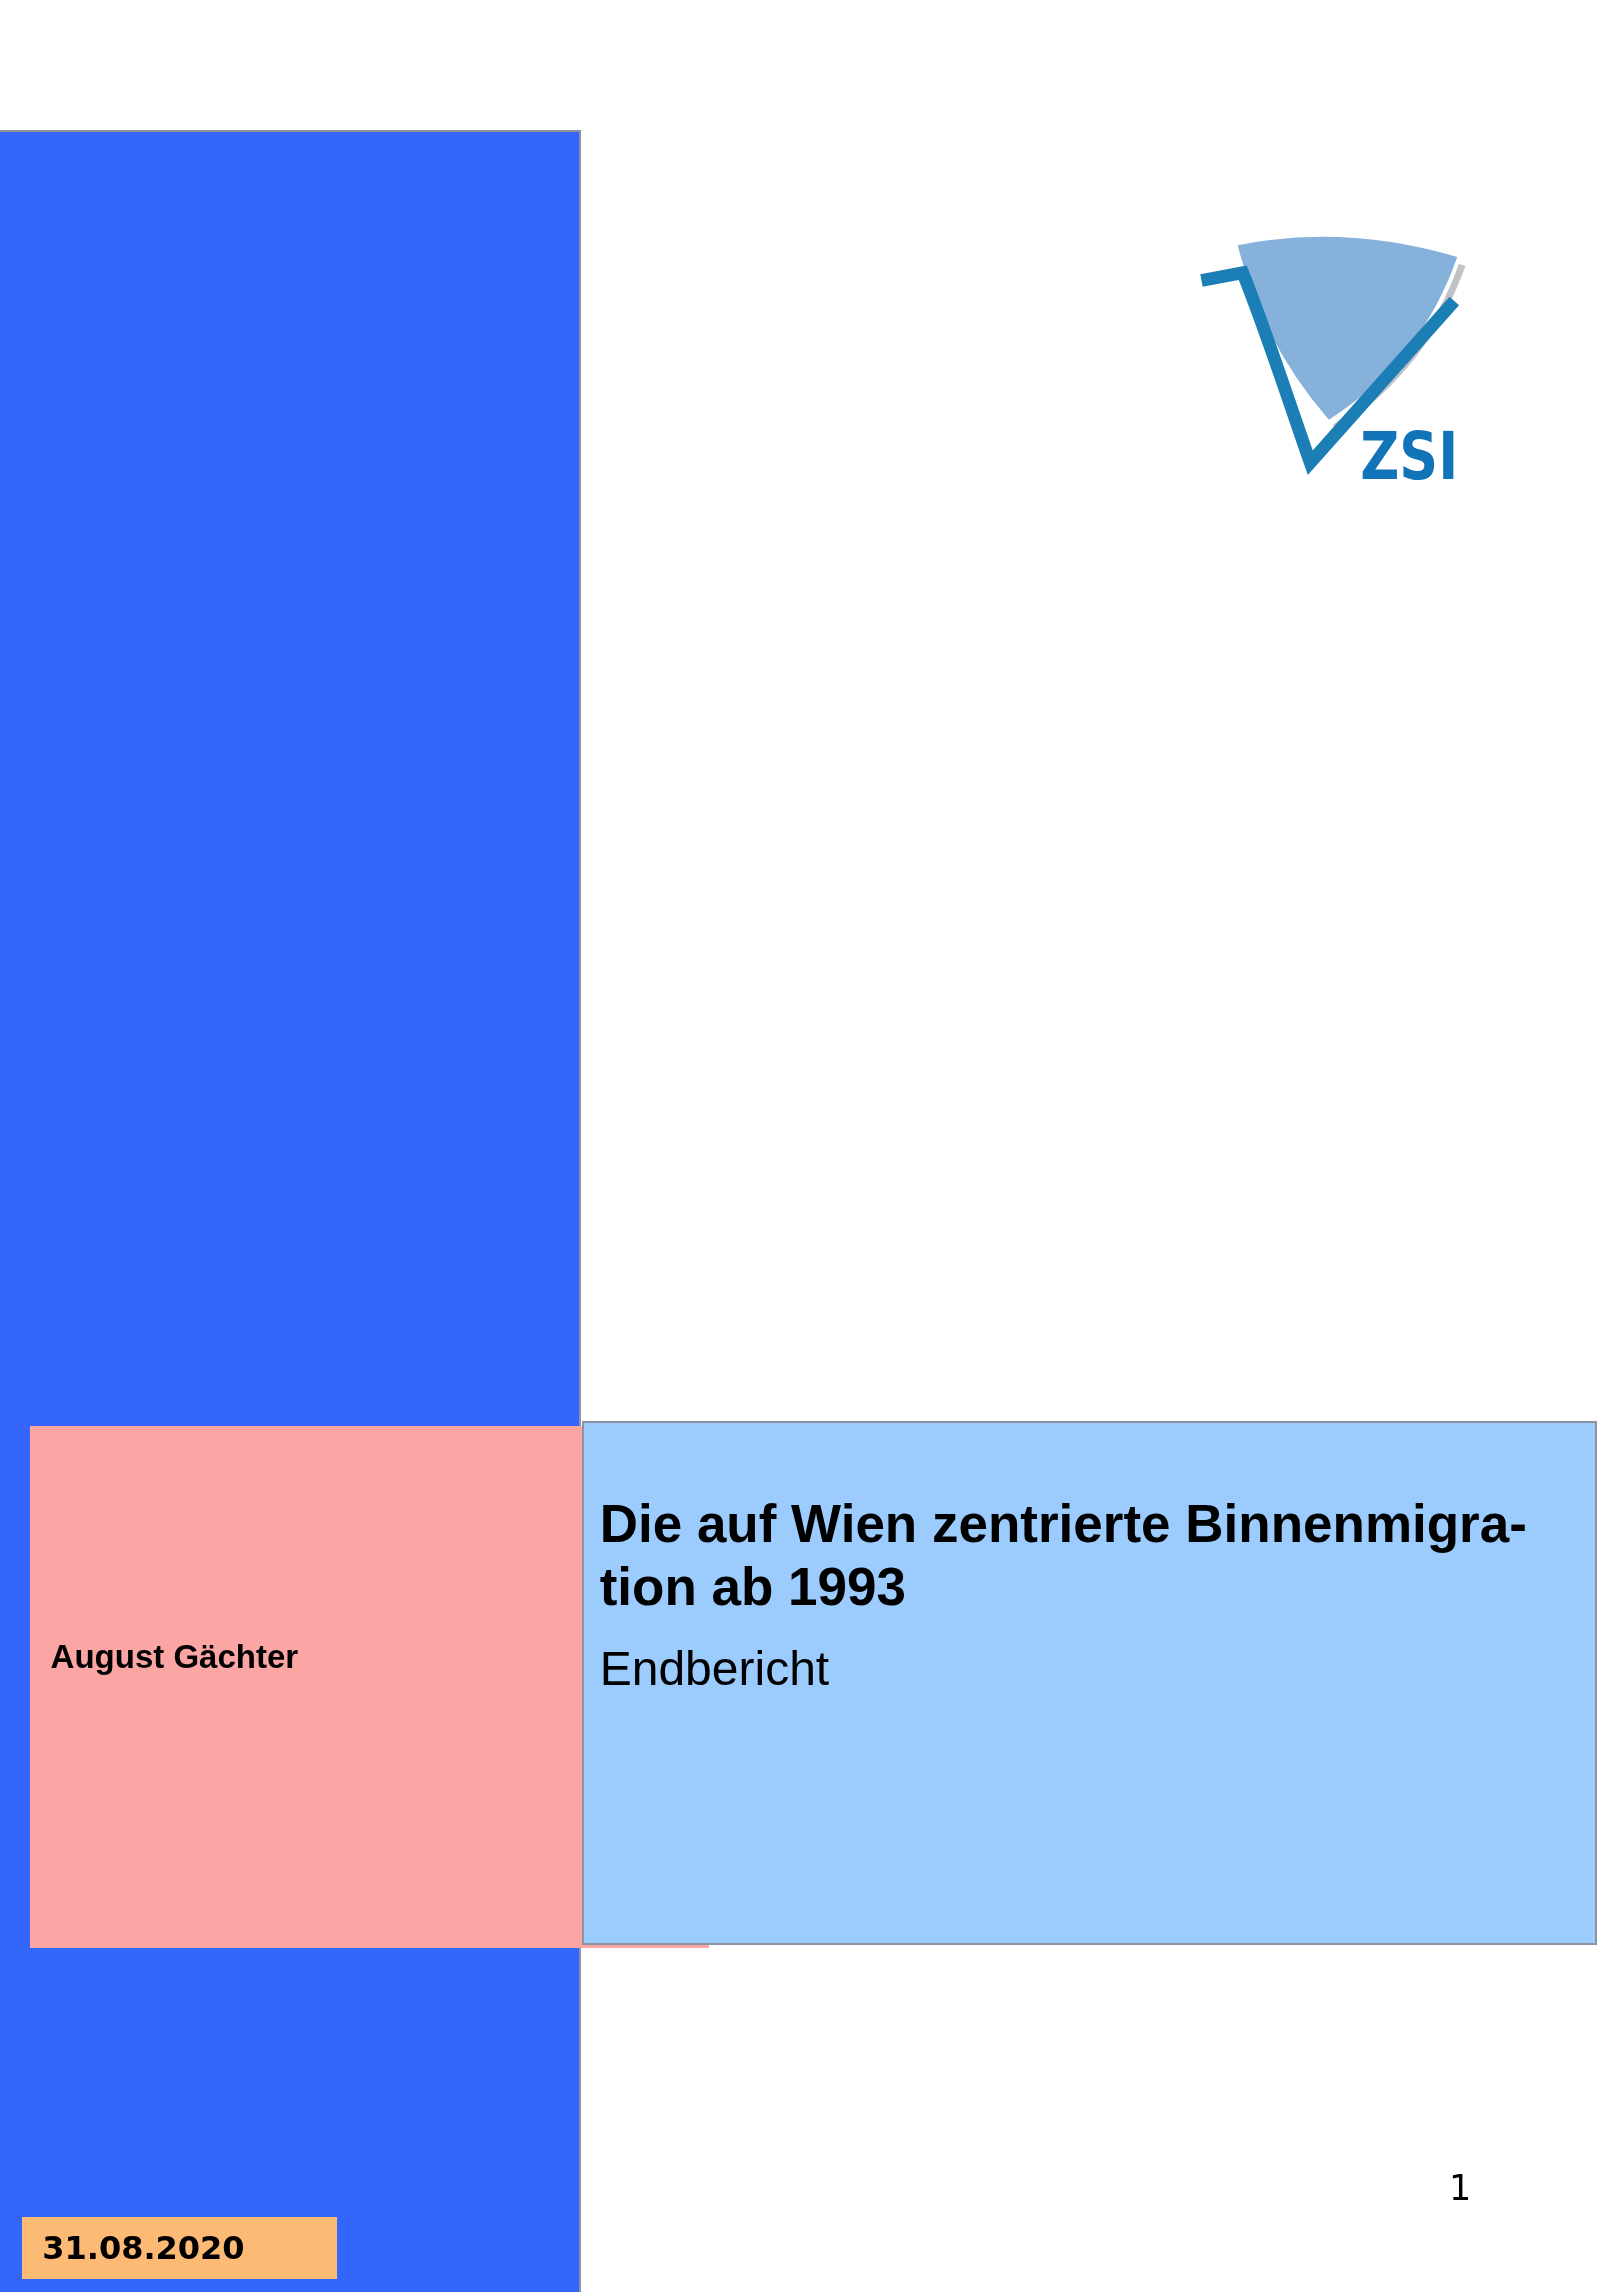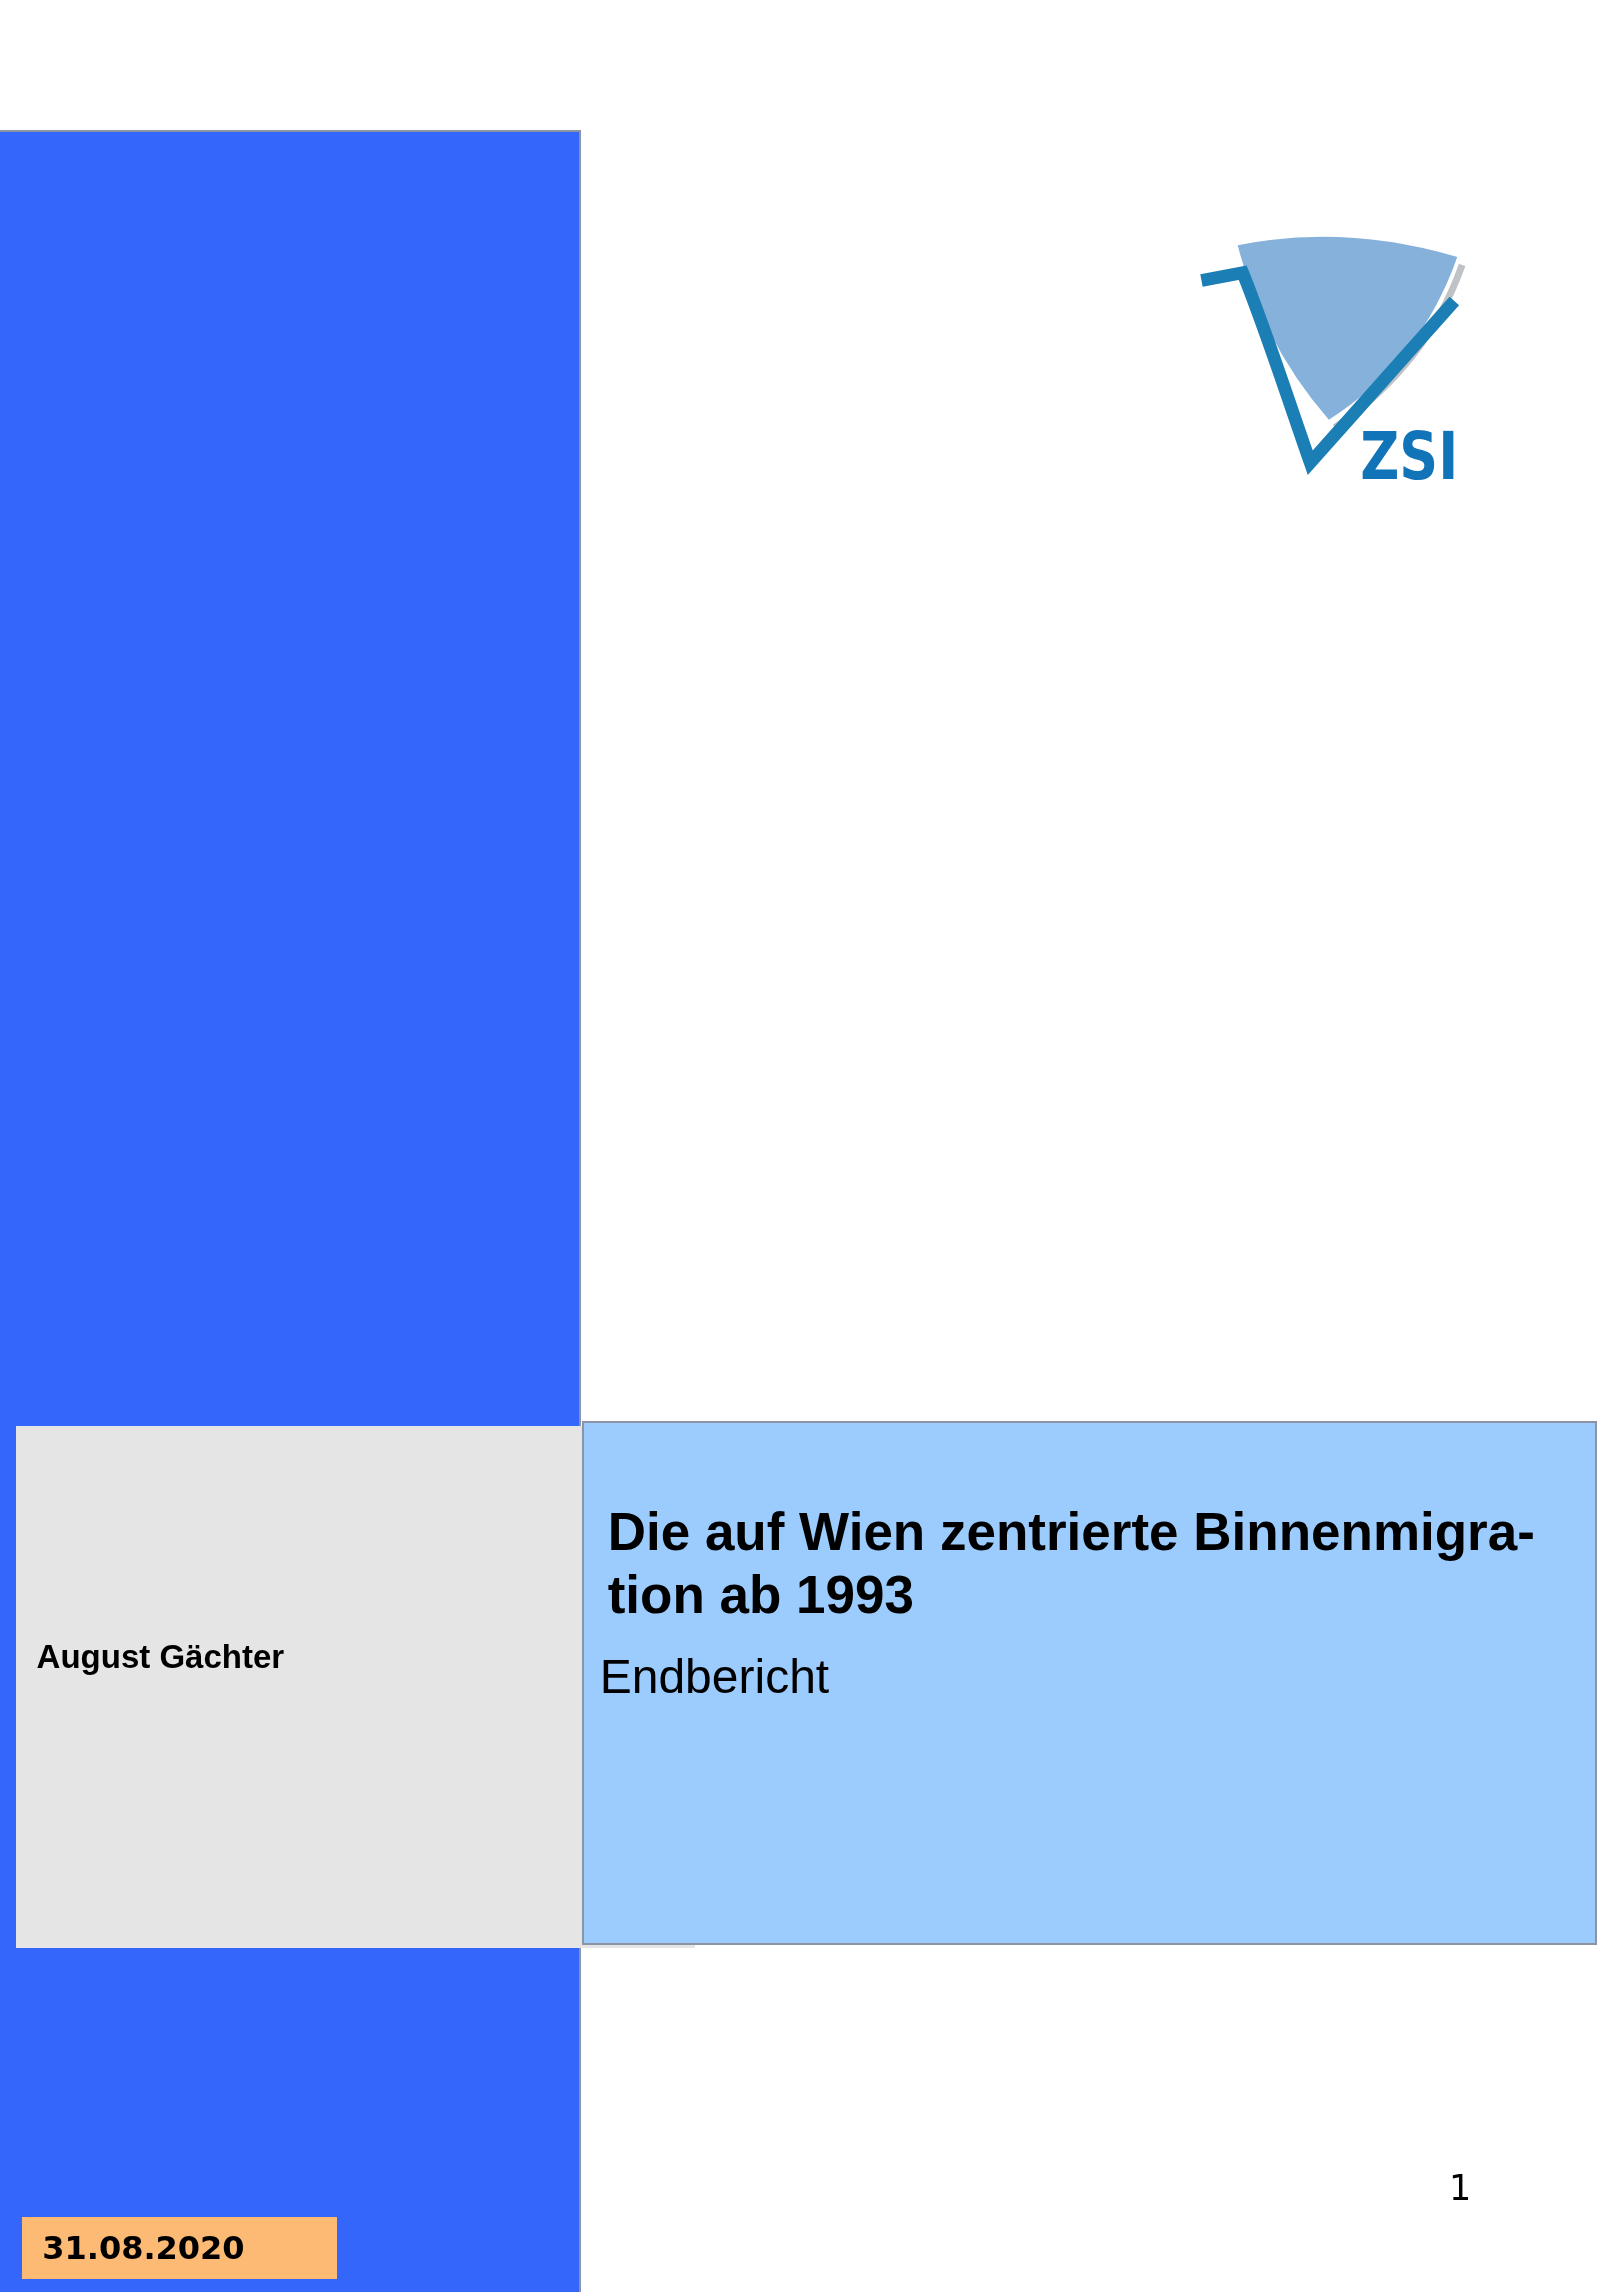--- a/index.html
+++ b/index.html
@@ -36,25 +36,25 @@
     position: absolute;
     left: 1127px;
     top: 196px;
     width: 392px;
     height: 314px;
   }
 
   
   .author-box {
     position: absolute;
-    left: 16px;
+    left: 30px;
     top: 1426px;
     width: 679px;
     height: 522px;
-    background: #e5e5e5;
+    background: #fca5a5;
   }
   .author-name {
     position: absolute;
     left: 20.6px;
     top: 212px;
     font-size: 33px;
     font-weight: bold;
     white-space: nowrap;
   }
 
@@ -64,21 +64,21 @@
     left: 582px;
     top: 1421px;
     width: 1015px;
     height: 524px;
     box-sizing: border-box;
     background: var(--panel-blue, #9CCCFE);
     border: 2.9px solid var(--border-gray, #8C93A3);
     padding: 69px 19.6px 0 15.7px;
   }
   .title-box h1 {
-    margin: 8px;
+    margin: 0;
     font-size: 53px;
     line-height: 63px;
     font-weight: bold;
     letter-spacing: 0;
   }
   .title-box h1 .tline {
     display: block;
     white-space: nowrap;
   }
   .subtitle {

